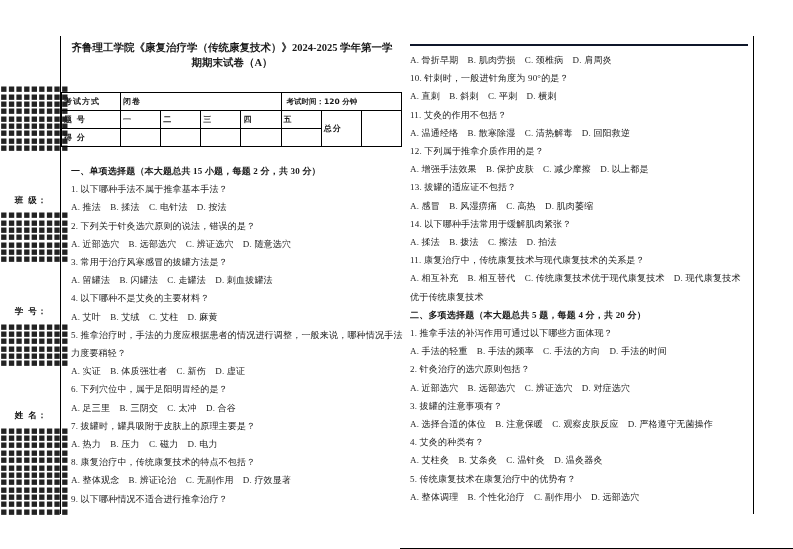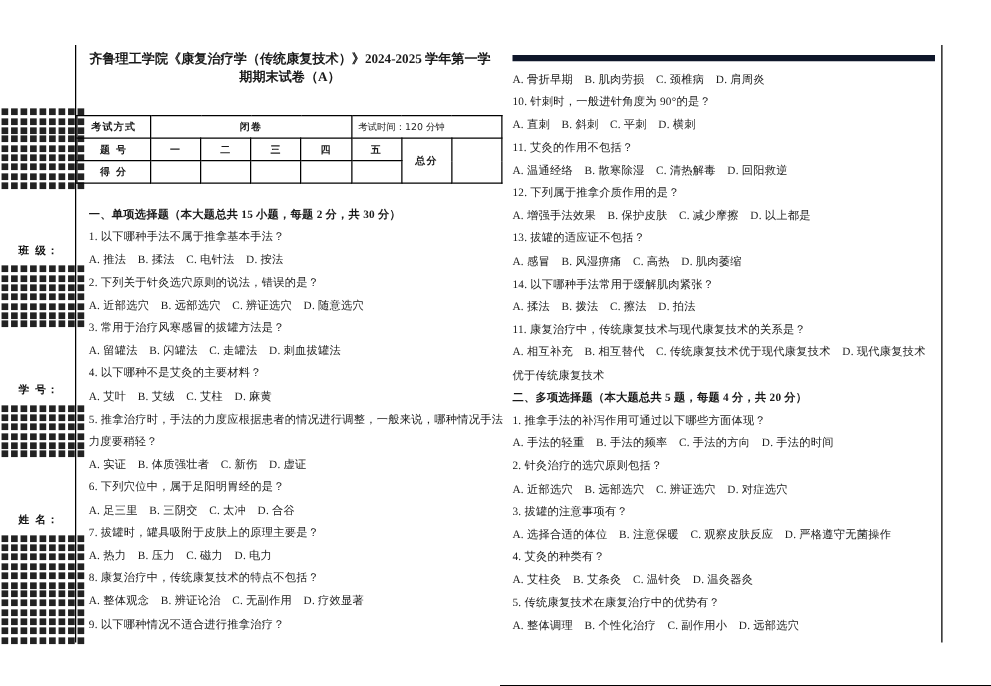--- a/index.html
+++ b/index.html
@@ -112,31 +112,30 @@
     position: absolute;
     left: 1px;
     top: 56px;
     width: 341px;
     border-collapse: collapse;
     table-layout: fixed;
   }
   .info-table td {
     border: 1px solid #000;
     height: 17px;
-    text-align: center;
     vertical-align: middle;
     font-size: 8px;
     font-weight: bold;
     font-family: "DejaVu Sans", sans-serif;
     padding: 0 2px;
     letter-spacing: 1px;
   }
   .info-table td.left-al {
     text-align: left;
-    font-weight: normal;
+    font-weight: bold;
     font-size: 7.5px;
     letter-spacing: 0;
     padding-left: 5px;
   }
 
   
   .col {
     position: absolute;
     top: 0;
     font-size: 9px;
@@ -144,21 +143,21 @@
   }
   .col-left {
     left: 11px;
     top: 126px;
     width: 335px;
   }
   .col-right {
     left: 350px;
     top: 8px;
     width: 338px;
-    border-top: 5px solid #0f172a;
+    border-top: 2px solid #0f172a;
     padding-top: 5px;
   }
   .q {
     margin: 0;
     padding: 0;
     white-space: normal;
     letter-spacing: 0.2px;
   }
   .q.section {
     font-weight: bold;

